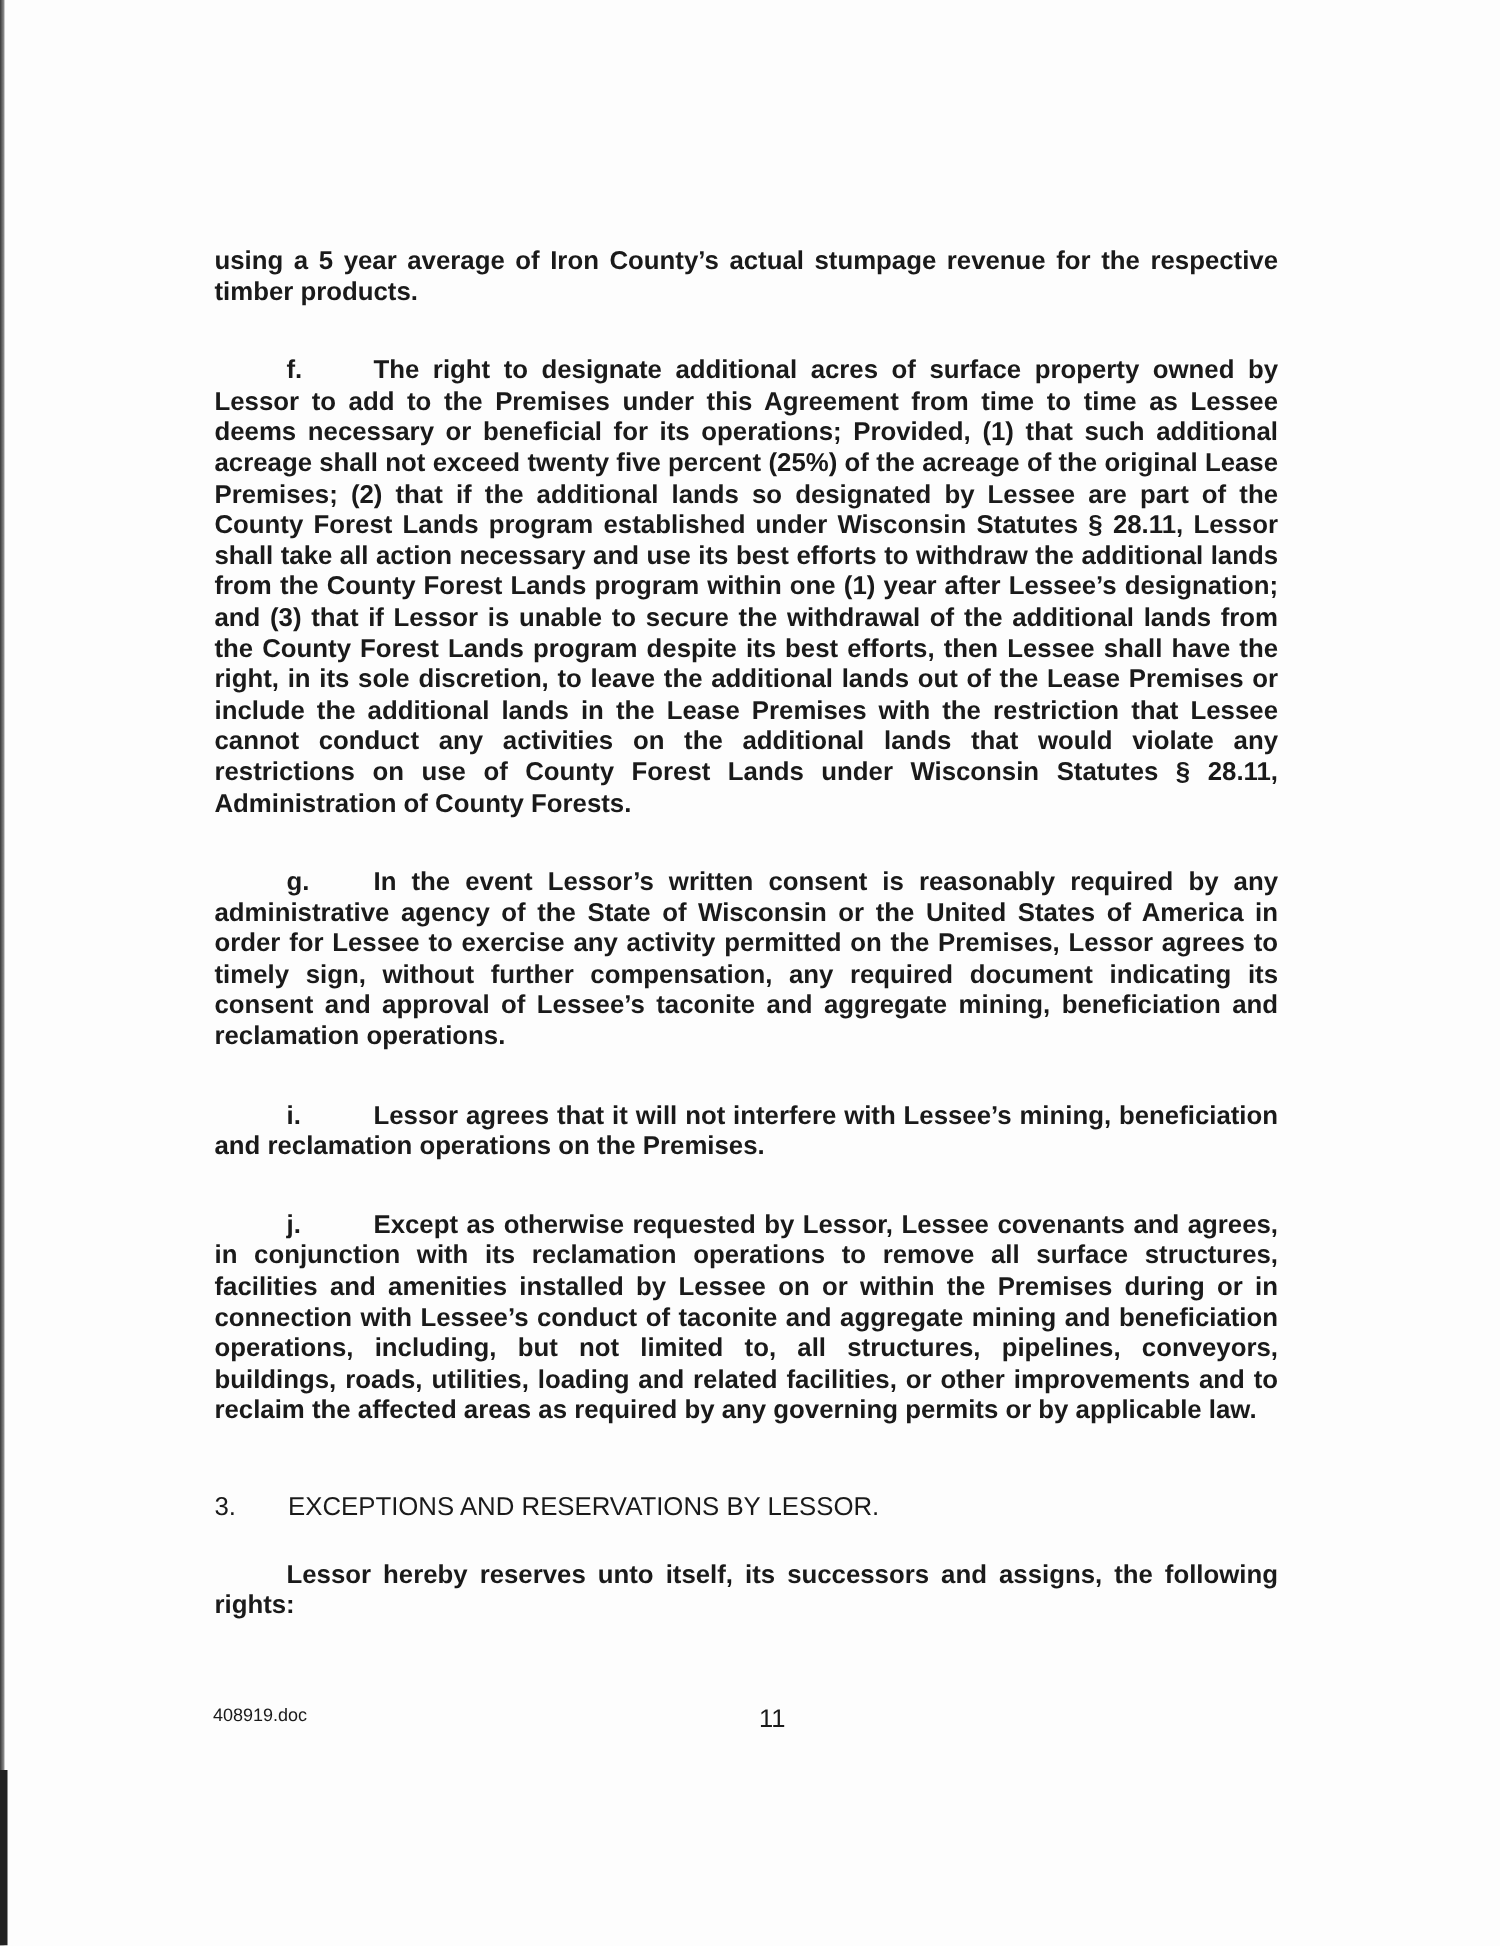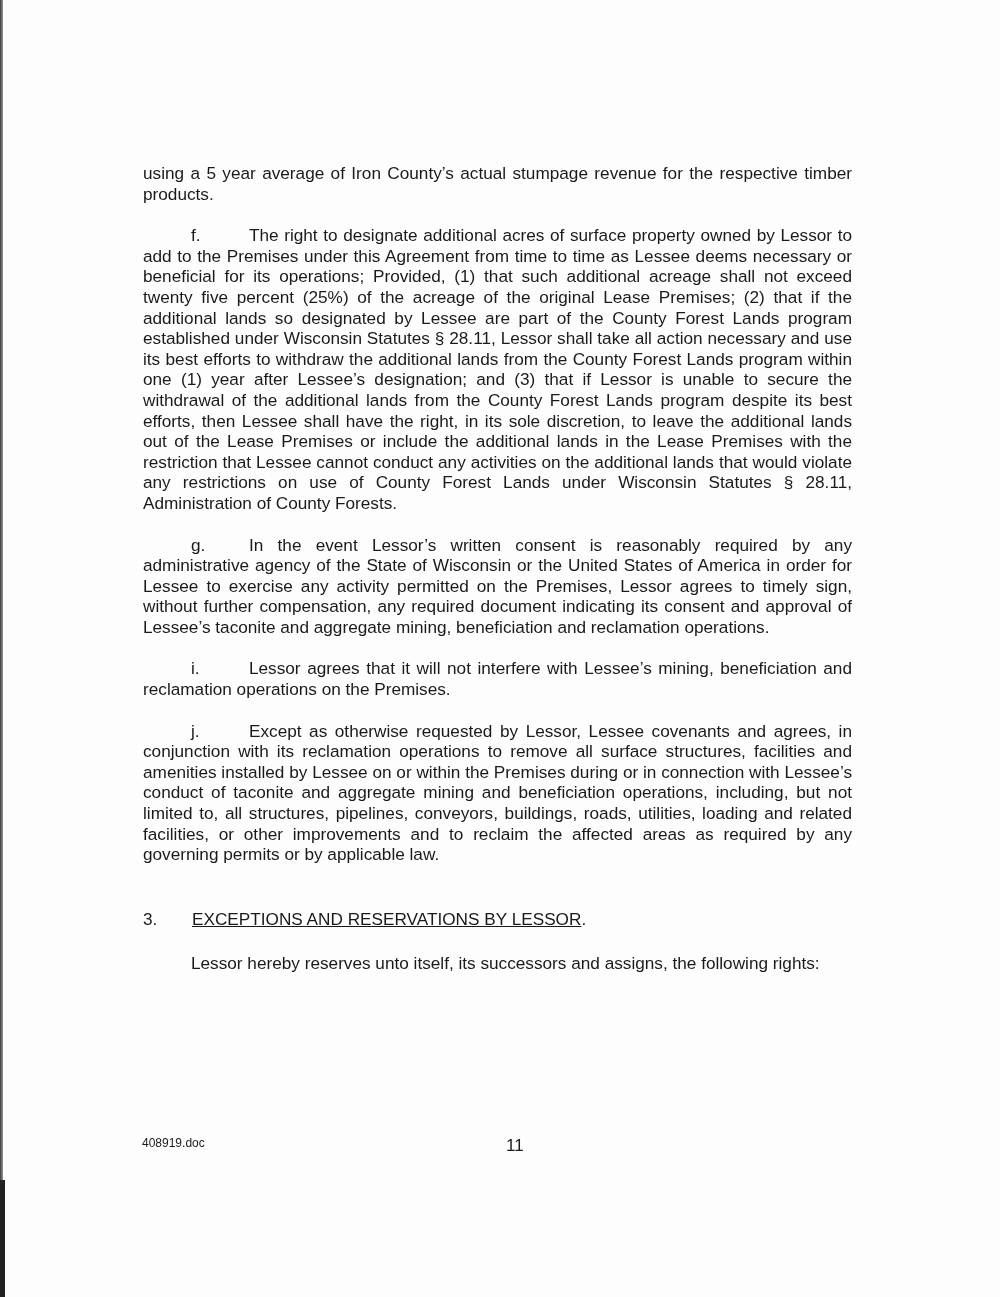--- a/index.html
+++ b/index.html
@@ -23,36 +23,37 @@
     position: absolute;
     left: 143px; top: 163px;
     width: 709px;
     font-size: 17.2px;
     line-height: 20.6px;
   }
   p {
     margin: 0;
     text-align: justify;
     text-align-last: left;
+    font-weight: bold;
   }
   .indent { text-indent: 48px; }
   .label {
     display: inline-block;
     width: 58px;
     text-indent: 0;
   }
-  .gap-1 { margin-top: 21px; }
+  .gap-1 { margin-top: 32px; }
   .gap-2 { margin-top: 24px; }
   .section-heading {
     margin-top: 44px;
     display: flex;
     align-items: baseline;
   }
   .section-num { width: 49px; }
-  .section-title { text-decoration: underline; }
+  .section-title { }
   .footer-doc {
     position: absolute; left: 142px; top: 1136px;
     font-size: 12px;
     text-align: center;
   }
   .footer-page {
     position: absolute; left: 506px; top: 1136px;
     font-size: 17px;
   }
 </style>

